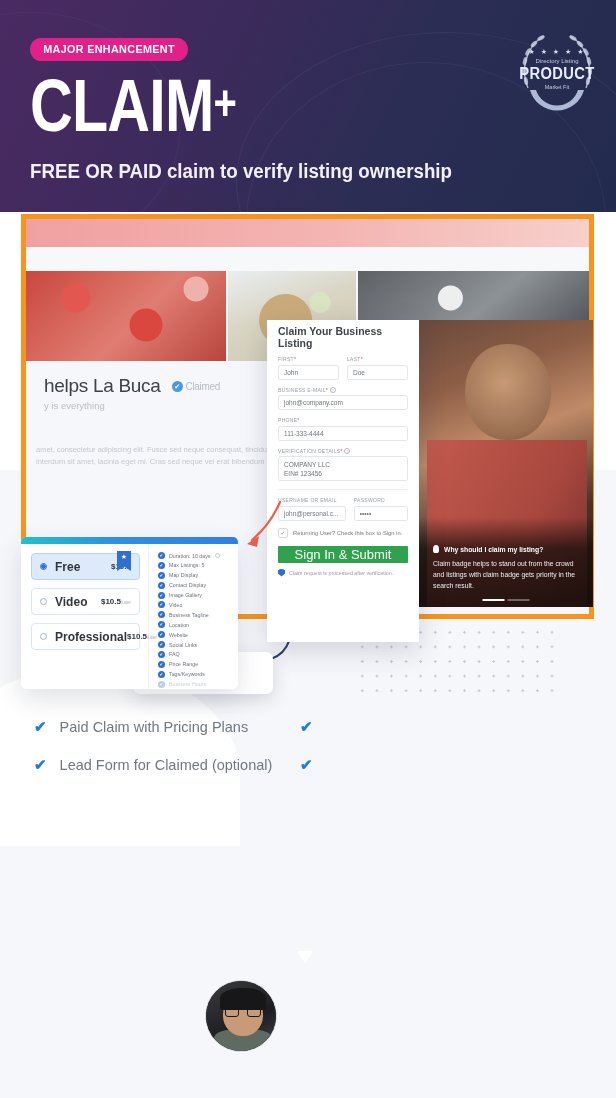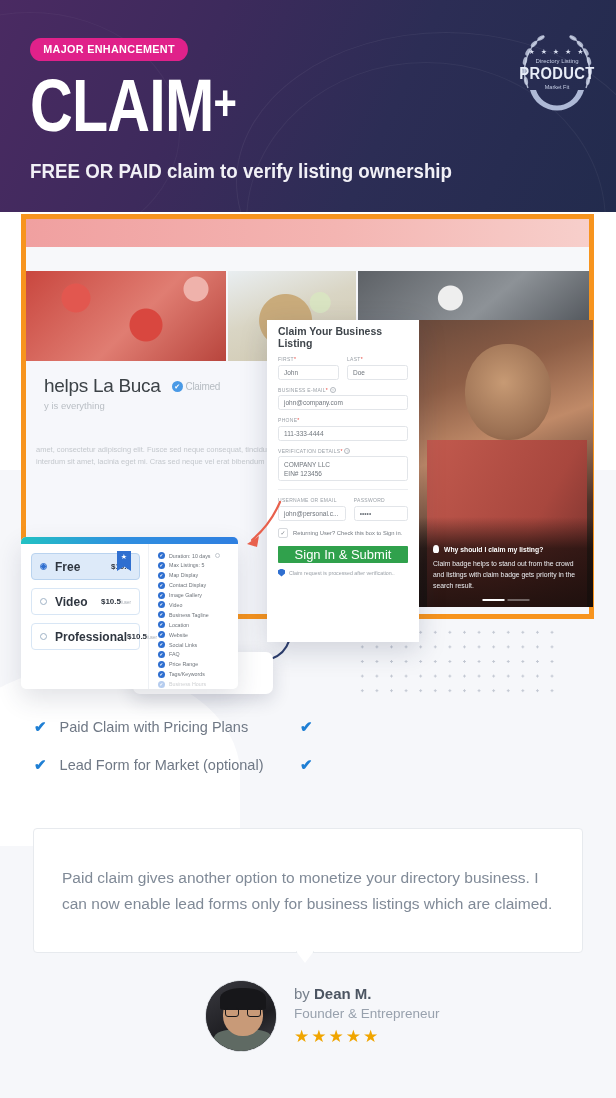--- a/index.html
+++ b/index.html
@@ -498,44 +498,36 @@
         <span class="fchk">✔</span>
         <span class="ftxt">Paid Claim with Pricing Plans</span>
       </div>
       <div class="fitem">
         <span class="fchk">✔</span>
       </div>
     </div>
     <div class="frow2">
       <div class="fitem">
         <span class="fchk">✔</span>
-        <span class="ftxt">Lead Form for Market (optional)</span>
+        <span class="ftxt">Lead Form for Claimed (optional)</span>
       </div>
       <div class="fitem">
         <span class="fchk">✔</span>
       </div>
     </div>
   </div>
 
-  <div class="quote-card">
-    <p>Paid claim gives another option to monetize your directory business. I can now enable lead forms only for business listings which are claimed.</p>
-  </div>
   <div class="quote-tail"></div>
 
   <div class="author">
     <div class="avatar">
       <div class="bg"></div>
       <div class="body"></div>
       <div class="head"></div>
       <div class="hair"></div>
       <div class="glass">
           <i></i>
           <i></i>
         </div>
     </div>
-    <div>
-      <div class="au-name"><span>by </span><b>Dean M.</b></div>
-      <div class="au-role">Founder &amp; Entrepreneur</div>
-      <div class="stars-row">★★★★★</div>
-    </div>
   </div>
 
 </div>
 
 </body></html>

